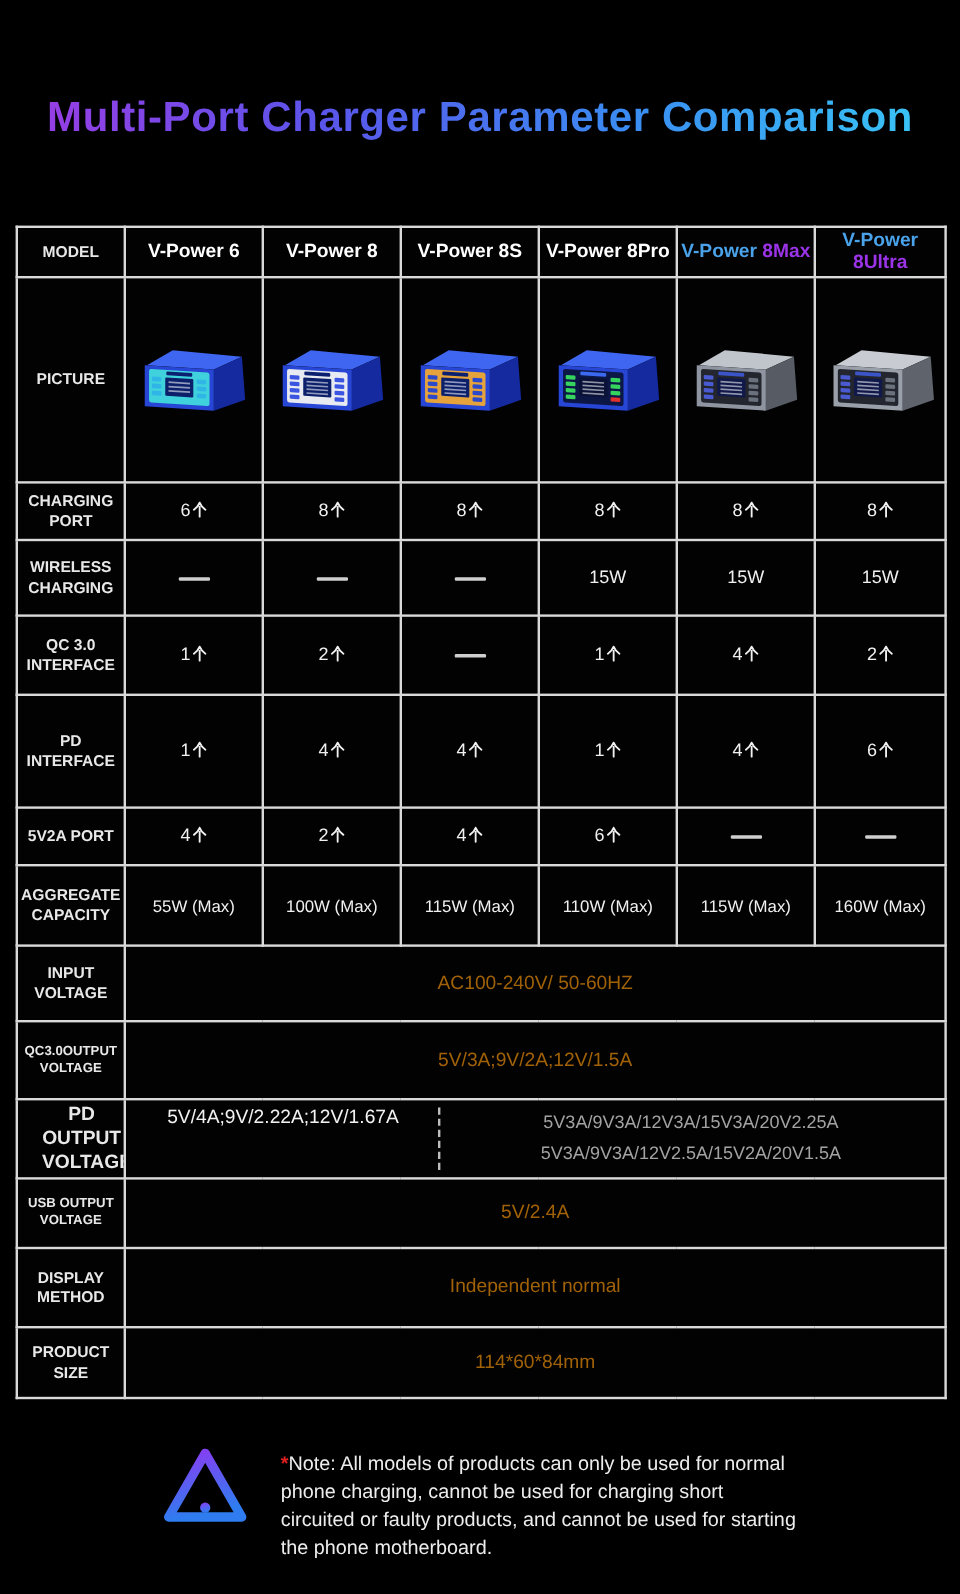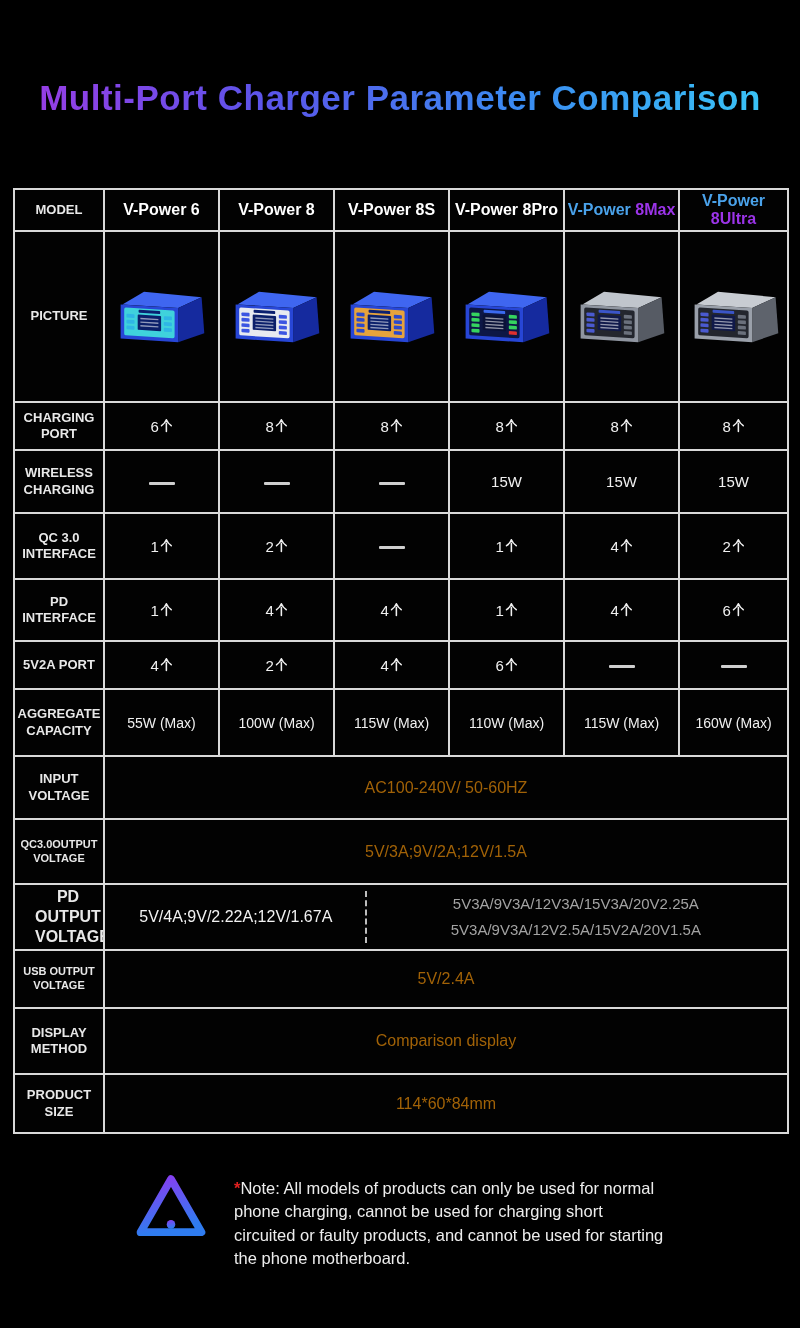--- a/index.html
+++ b/index.html
@@ -43,31 +43,31 @@
     width:0.85em; height:1em; margin-left:1px;
     vertical-align:-0.12em;
   }
   svg.ge path { stroke:currentColor; stroke-width:2.2; fill:none; stroke-linecap:round; }
   
   tr.r-header   { height:40px; }
   tr.r-picture  { height:171px;padding-left:18px; }
   tr.r-charging { height:48px; }
   tr.r-wireless { height:63px; }
   tr.r-qc       { height:66px; }
-  tr.r-pd       { height:62px; }
+  tr.r-pd       { height:94px; }
   tr.r-5v2a     { height:48px;border-radius:25px; }
   tr.r-agg      { height:67px; }
   tr.r-input    { height:63px; }
   tr.r-qcout    { height:65px; }
   tr.r-pdout    { height:66px; }
   tr.r-usb      { height:58px; }
   tr.r-display  { height:66px; }
   tr.r-size     { height:59px; }
   
-  .pdout-wrap { display:flex; align-items:center; width:100%; height:100%; }
+  .pdout-wrap { display:flex; align-items:flex-start; width:100%; height:100%; }
   .pdout-left { flex:0 0 38%; font-size:16px; font-weight:500; color:#f2f2f2; }
   .pdout-div  { flex:0 0 0; border-left:2px dashed #bdbdbd; height:52px; }
   .pdout-right{ flex:1; font-size:15px; font-weight:500; color:#a3a3a3; line-height:1.75; }
   
   svg.charger { width:108px; height:84px; display:block; margin:0 auto; }
   .c-top   { fill:var(--body-top,#3f66f0); }
   .c-side  { fill:var(--body-dark,#152a9e); }
   .c-front { fill:var(--body,#2746d6); }
   .c-panel { fill:var(--panel,#3fd2dc); }
   .c-bar   { fill:var(--bar,#0b2070); }
@@ -385,21 +385,21 @@
     </td>
   </tr>
 
   <tr class="r-usb">
     <td class="lbl small">USB OUTPUT VOLTAGE</td>
     <td class="val-wide" colspan="6">5V/2.4A</td>
   </tr>
 
   <tr class="r-display">
     <td class="lbl">DISPLAY METHOD</td>
-    <td class="val-wide" colspan="6">Comparison display</td>
+    <td class="val-wide" colspan="6">Independent normal</td>
   </tr>
 
   <tr class="r-size">
     <td class="lbl">PRODUCT SIZE</td>
     <td class="val-wide" colspan="6">114*60*84mm</td>
   </tr>
 </tbody>
   </table>
 
 <div class="note">

